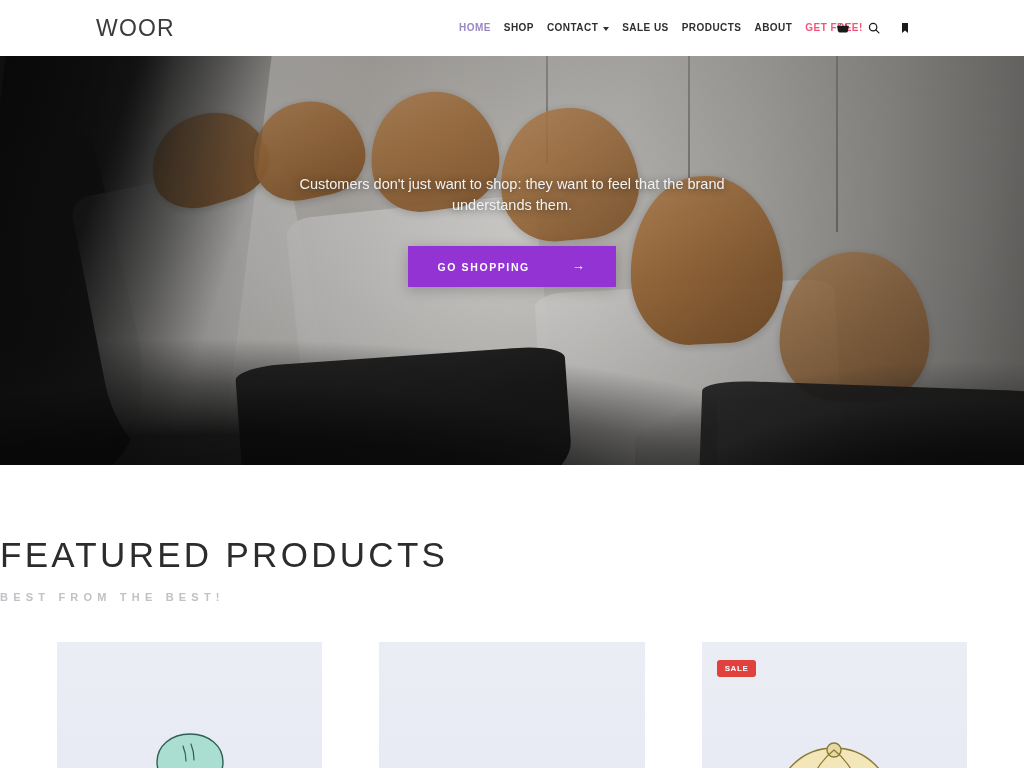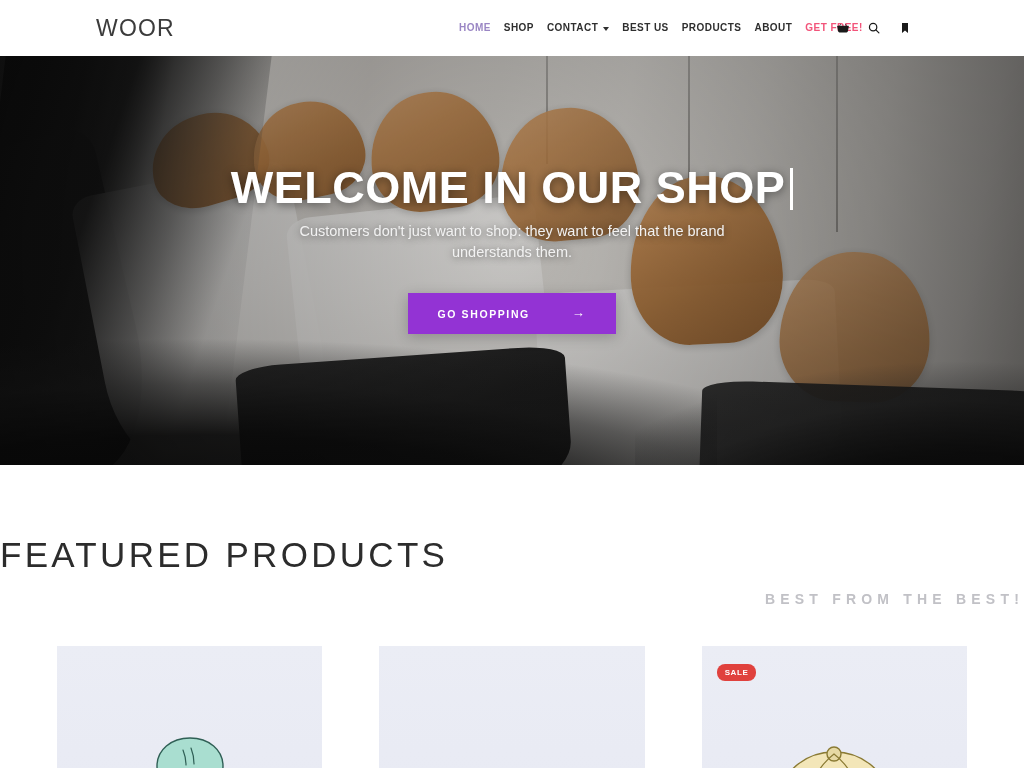--- a/index.html
+++ b/index.html
@@ -186,41 +186,41 @@
     width:1024px;
     background:#ffffff;
     padding-top:72px;
   }
   .featured-title {
     font-size:35px; font-weight:300;
     letter-spacing:3.3px; color:#2c2c2c;
     line-height:1;
   }
   .featured-sub {
-    margin-top:19px; text-align:right;
-    font-size:14px; font-weight:600;
+    margin-top:19px; text-align:left;
+    font-size:11px; font-weight:600;
     letter-spacing:5.2px; color:#c1c1c6;
   }
   .product-grid {
     margin-top:39px;
     display:flex; justify-content:center; gap:57px;
     padding:0 57px;
   }
   .product-card {
     position:relative;
     width:277px; height:200px;
     background:linear-gradient(180deg,#ebedf5 0%,#e9ebf4 52%,#e8eaf3 100%);
     overflow:hidden;
     cursor:pointer;
   }
   .sale-badge {
     position:absolute; left:15px; top:18px;
     background:#e0413d; color:#ffffff;
     font-size:8px; font-weight:700; letter-spacing:.6px;
-    padding:4px 8px; border-radius:8px;
+    padding:4px 8px; border-radius:3px;
     z-index:4;
   }
   .product-art {
     position:absolute; left:50%; bottom:-38px;
     transform:translateX(-50%);
     width:190px; height:190px;
   }
   .product-art svg { width:100%; height:100%; display:block; }
 </style>
 </head>
@@ -234,21 +234,21 @@
       <span>HOME</span>
     </a>
     <a class="nav-item" href="#">
       <span>SHOP</span>
     </a>
     <a class="nav-item" href="#">
       <span>CONTACT</span>
       <span class="caret"></span>
     </a>
     <a class="nav-item" href="#">
-      <span>BEST US</span>
+      <span>SALE US</span>
     </a>
     <a class="nav-item" href="#">
       <span>PRODUCTS</span>
     </a>
     <a class="nav-item" href="#">
       <span>ABOUT</span>
     </a>
     <a class="nav-item is-promo" href="#">
       <span>GET FREE!</span>
     </a>
@@ -292,24 +292,20 @@
     <div class="hanger h6"></div>
     <div class="cloth-black b2"></div>
     <div class="cloth-black b3"></div>
     <div class="hero-bg-dark-left"></div>
     <div class="hero-bg-dark-bottom"></div>
     <div class="hero-bg-dark-right"></div>
   </div>
   <div class="hero-dim"></div>
 
   <div class="hero-inner">
-    <h1 class="hero-title">
-      <span>WELCOME IN OUR SHOP</span>
-      <span class="type-caret"></span>
-    </h1>
     <p class="hero-sub">Customers don't just want to shop: they want to feel that the brand understands them.</p>
     <a class="hero-cta" href="#">
       <span>GO SHOPPING</span>
       <span class="arrow">→</span>
     </a>
   </div>
 </section>
 
 <section class="featured">
   <h2 class="featured-title">FEATURED PRODUCTS</h2>

